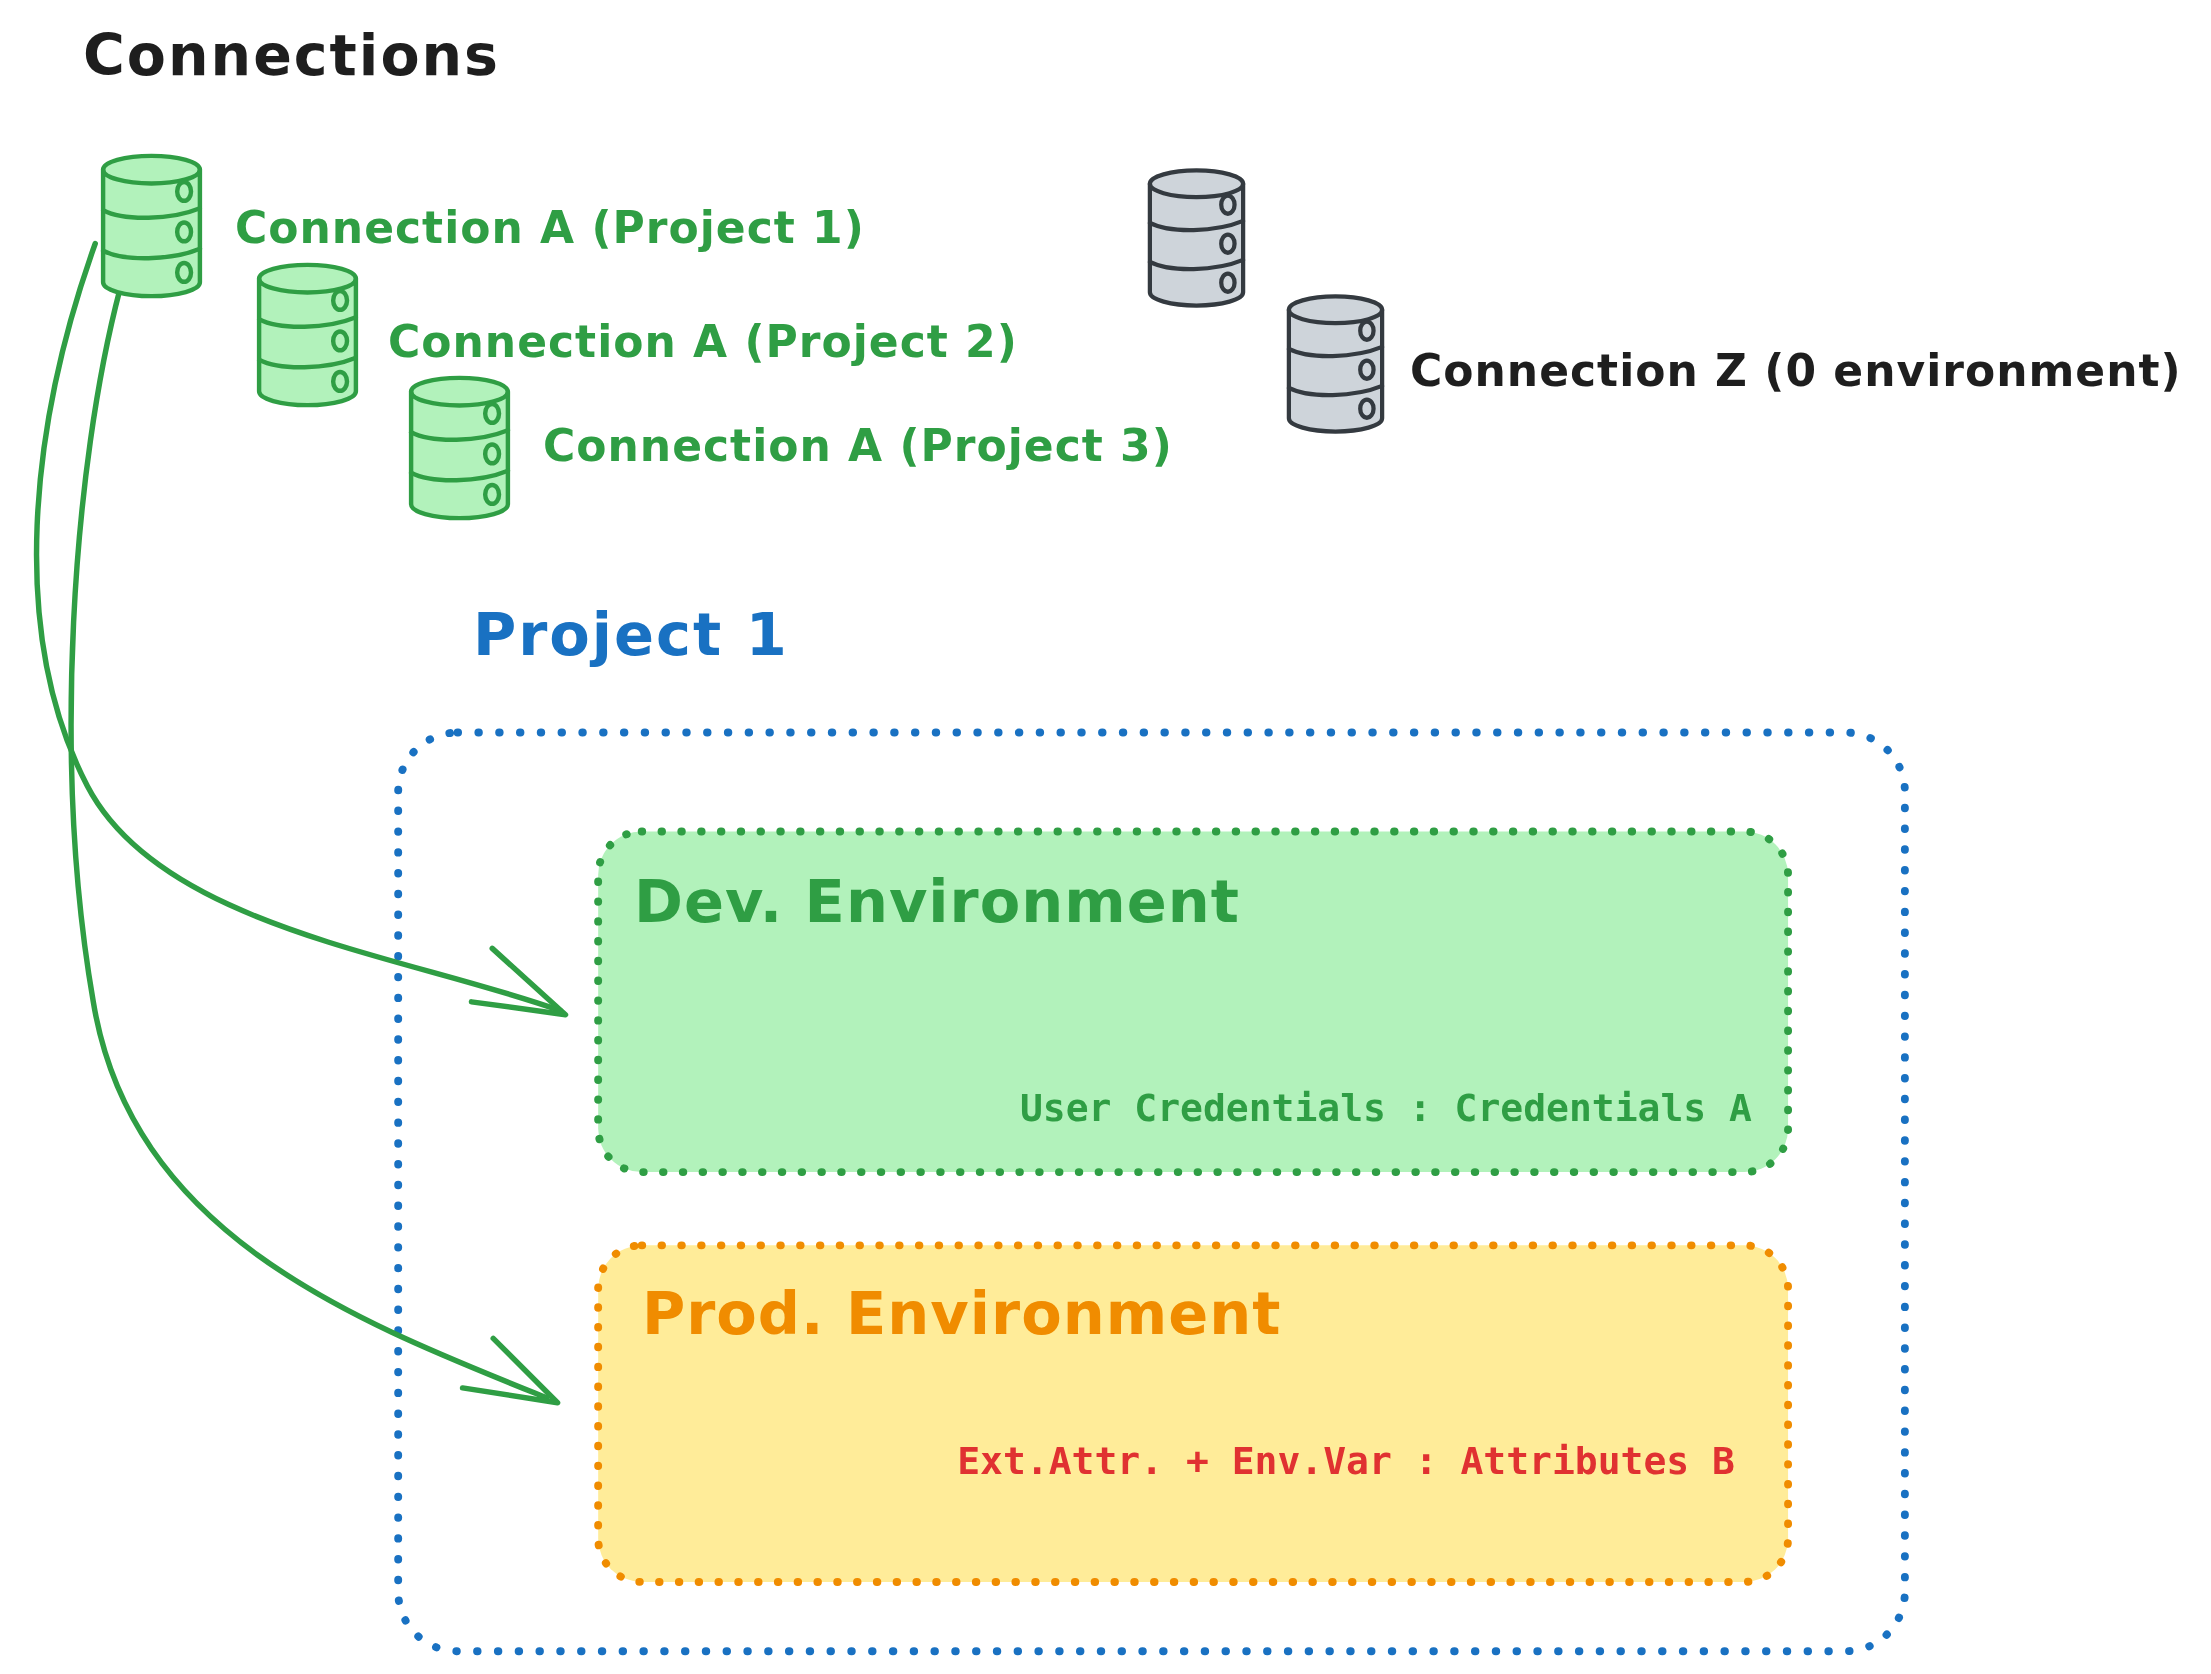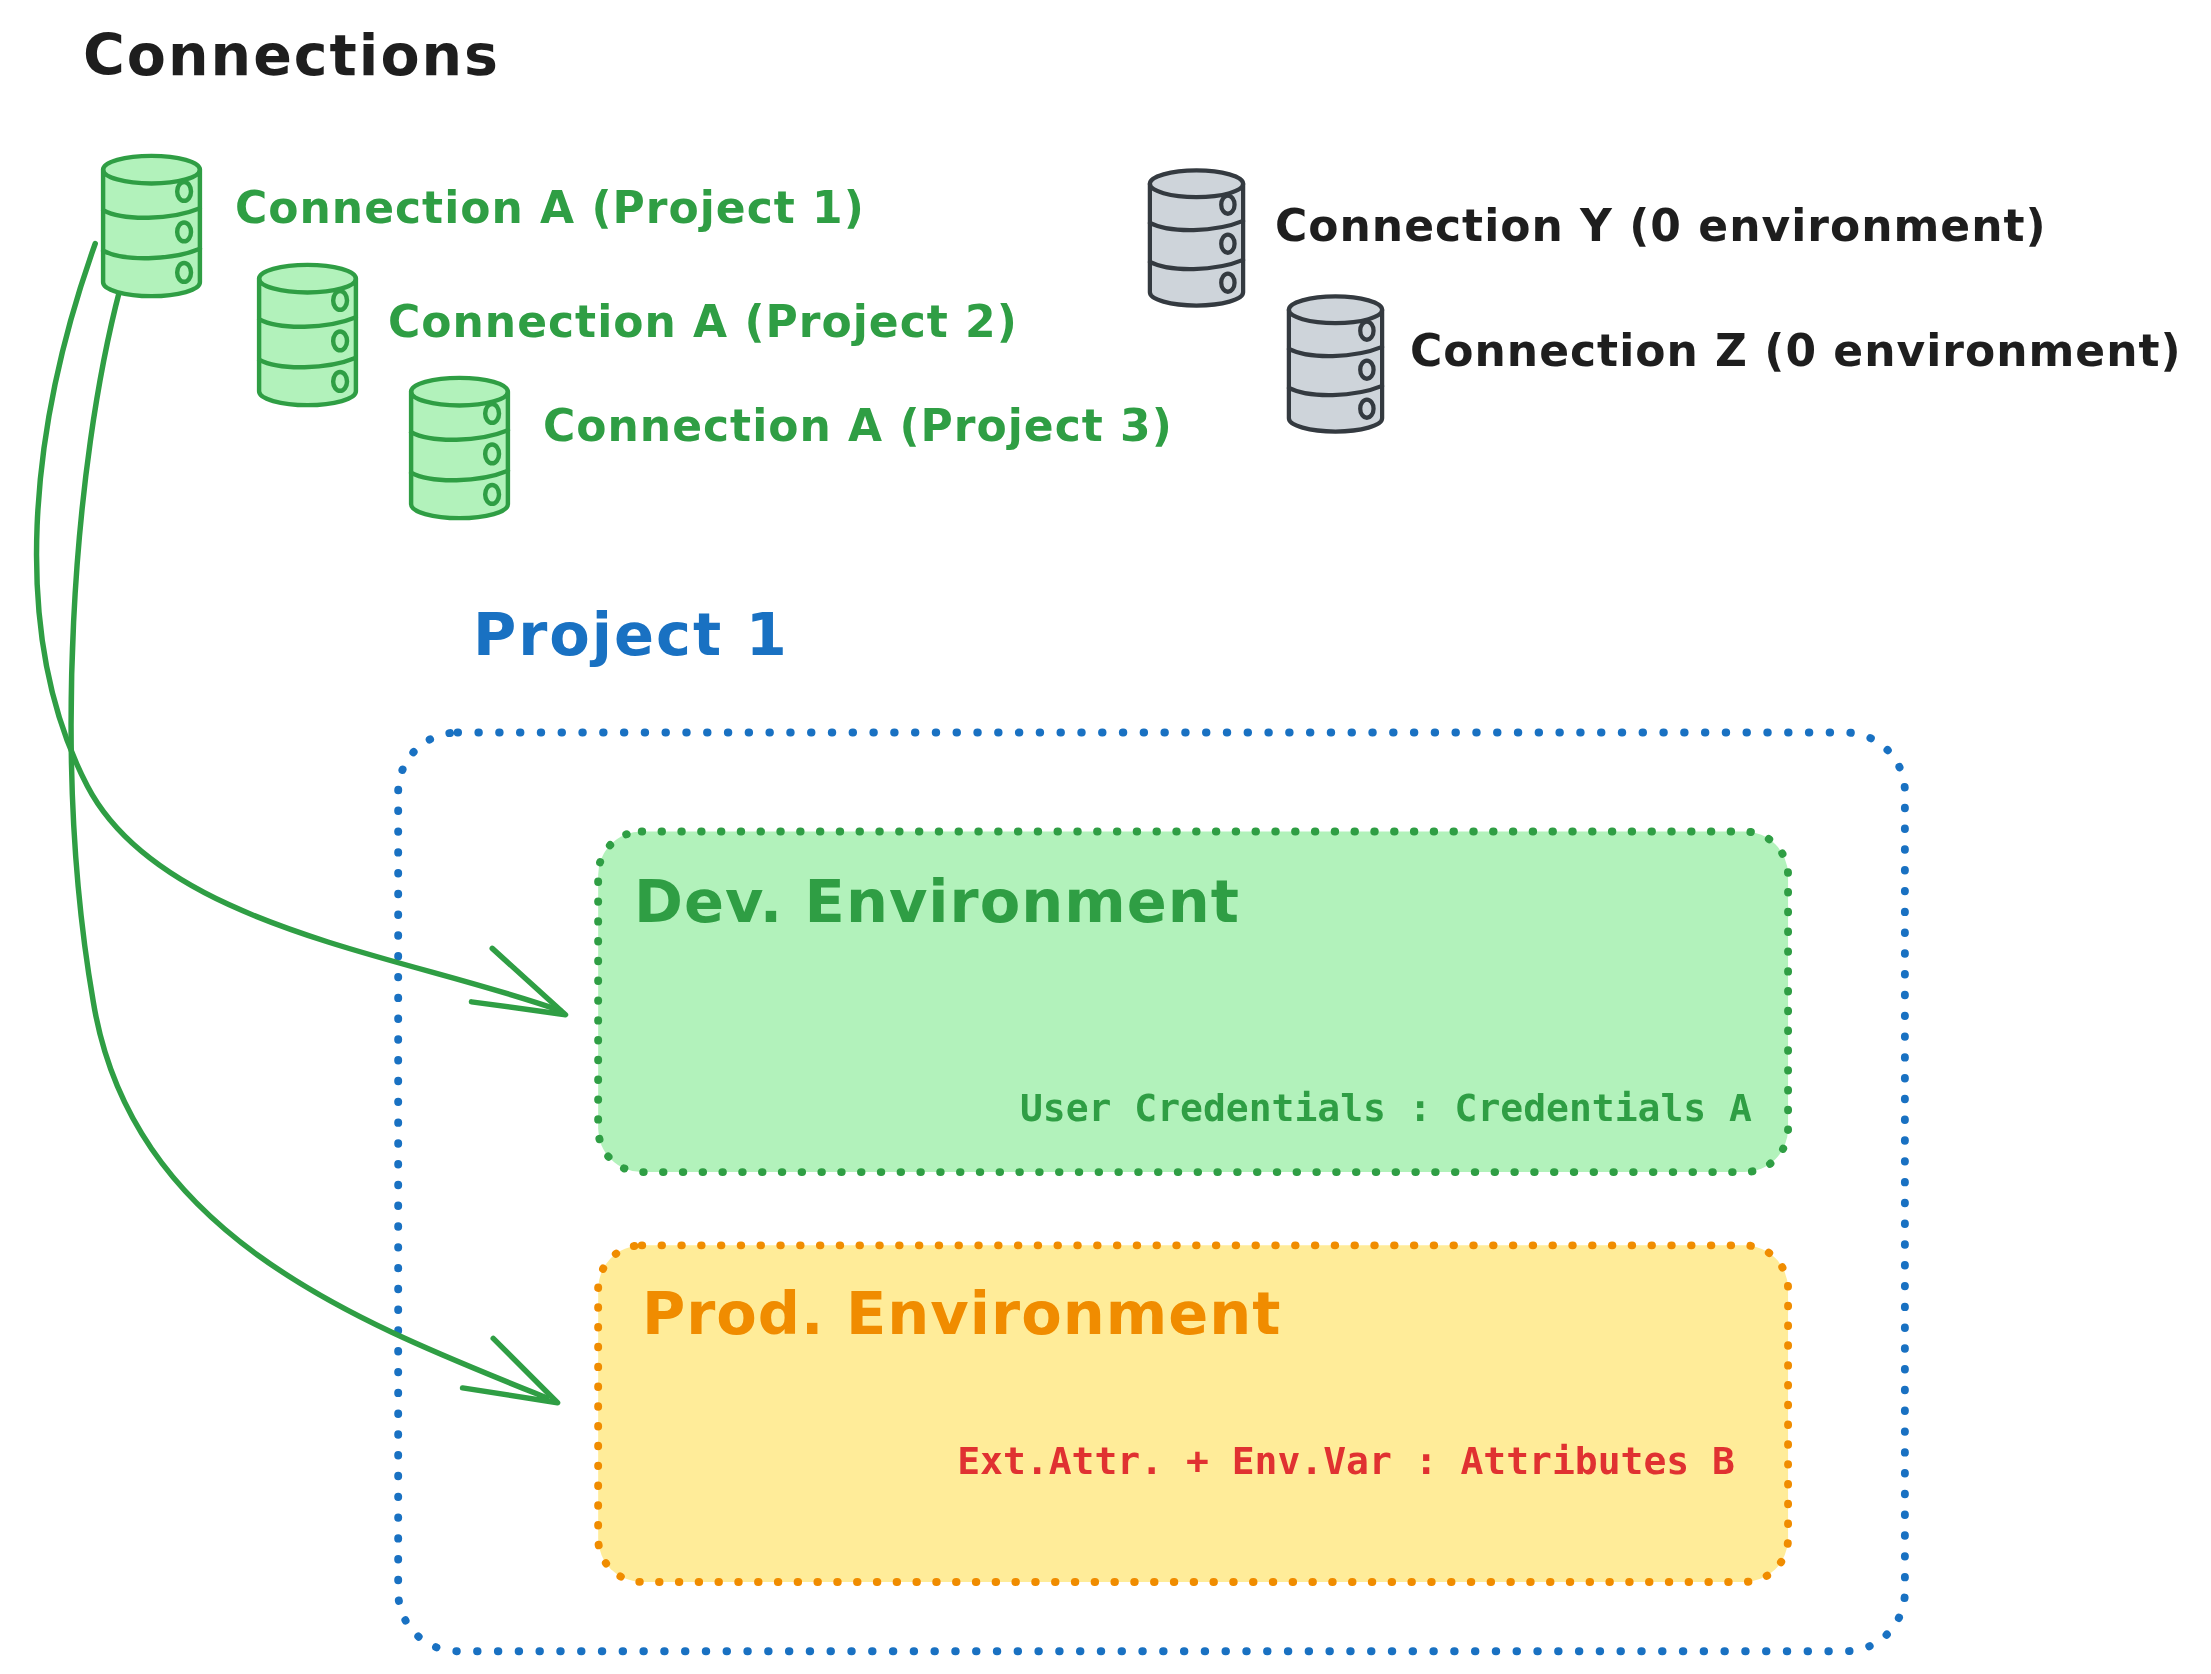--- a/index.html
+++ b/index.html
@@ -15,21 +15,21 @@
   .db { position:absolute; z-index:2; }
   .db-green { --db-fill:var(--green_fill); --db-stroke:var(--green_stroke); }
   .db-gray  { --db-fill:var(--gray_fill);  --db-stroke:var(--gray_stroke); }
   .label { position:absolute; z-index:3; white-space:nowrap; font-weight:bold; }
   .hand  { letter-spacing:1px; }
   .green-text  { color:var(--green_stroke); }
   .black-text  { color:var(--ink); }
   .blue-text   { color:var(--blue); }
   .orange-text { color:var(--orange_stroke); }
   .red-text    { color:var(--red); }
-  .conn-label  { font-size:44px; }
+  .conn-label  { font-size:44px;margin-top:20px; }
   .title-label { font-size:57px; letter-spacing:2px; }
   .project-label { font-size:59px; letter-spacing:2px; }
   .env-label   { font-size:59px; }
   .mono {
     font-family:"DejaVu Sans Mono","Liberation Mono",monospace;
     font-size:38px; font-weight:bold; letter-spacing:0;
     text-align:right; line-height:47px;
   }
 </style>
 </head>
@@ -87,21 +87,20 @@
   <svg class="db db-gray" style="left:1278px; top:286px;" width="115" height="156" viewBox="0 0 116 158">
       <use href="#db-shape"></use>
     </svg>
 
   <div class="label hand title-label black-text abs" style="left:83px; top:22px;">Connections</div>
 
   <div class="label hand conn-label green-text" style="left:235px; top:182px;">Connection A (Project 1)</div>
   <div class="label hand conn-label green-text" style="left:388px; top:296px;">Connection A (Project 2)</div>
   <div class="label hand conn-label green-text" style="left:543px; top:400px;">Connection A (Project 3)</div>
 
-  <div class="label hand conn-label black-text" style="left:1275px; top:200px;">Connection Y (0 environment)</div>
   <div class="label hand conn-label black-text" style="left:1410px; top:325px;">Connection Z (0 environment)</div>
 
   <div class="label hand project-label blue-text" style="left:473px; top:600px;">Project 1</div>
 
   <div class="label hand env-label green-text" style="left:634px; top:867px;">Dev. Environment</div>
   <div class="label mono green-text" style="right:460px; top:1085px;">User Credentials : Credentials A</div>
 
   <div class="label hand env-label orange-text" style="left:642px; top:1279px;">Prod. Environment</div>
   <div class="label mono red-text" style="right:477px; top:1438px;">
     <div>Ext.Attr. + Env.Var : Attributes B</div>

